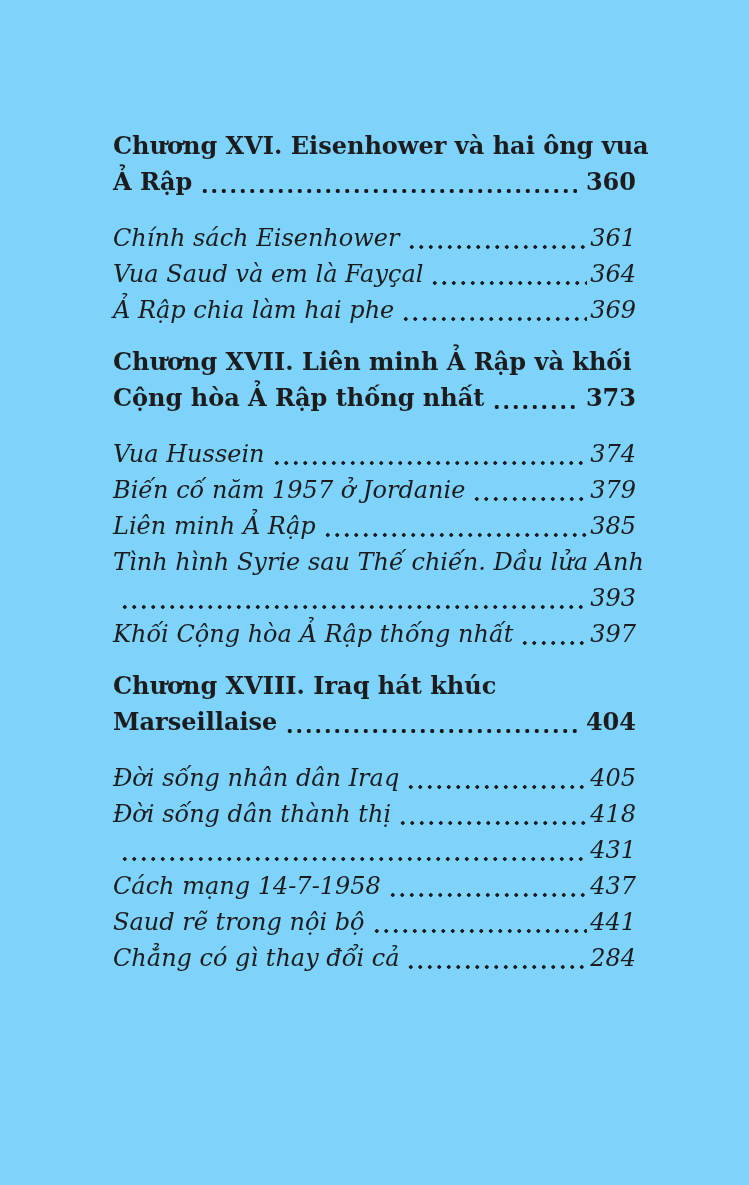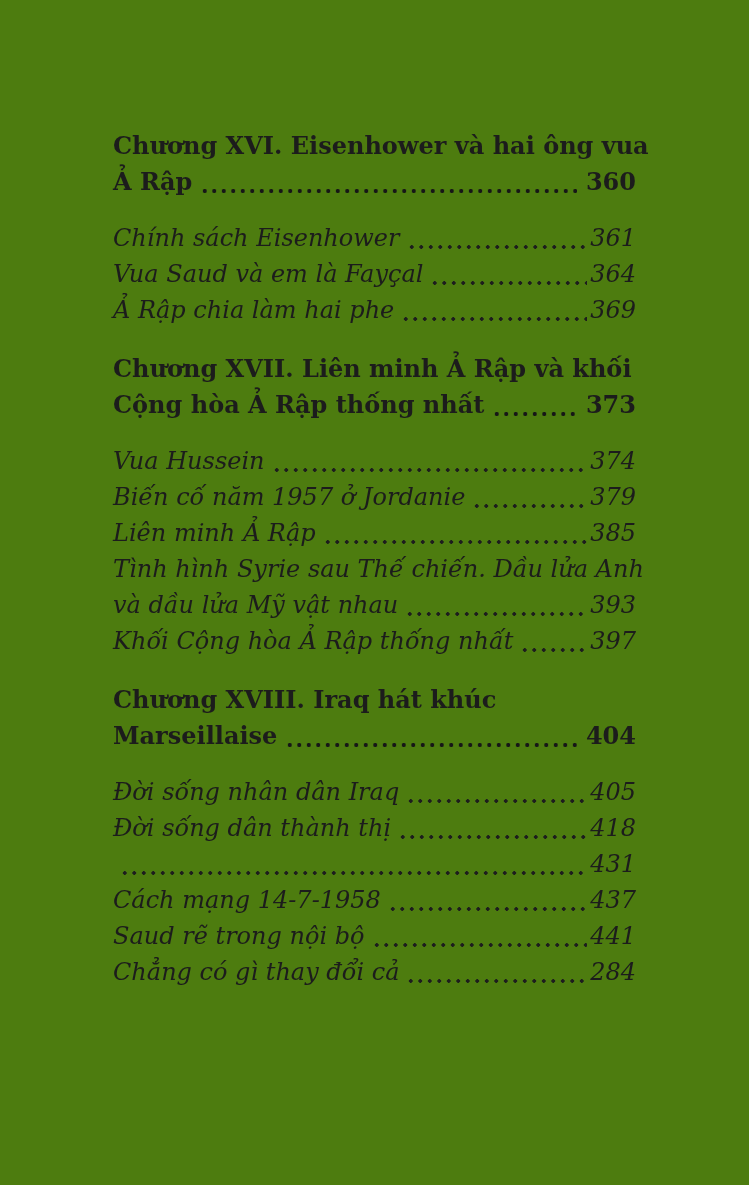--- a/index.html
+++ b/index.html
@@ -4,21 +4,21 @@
 <style>
   html, body {
     margin: 0;
     padding: 0;
     background: #ffffff;
   }
   .page {
     position: relative;
     width: 749px;
     height: 1185px;
-    background: #4d7c0f;
+    background: #7dd3fc;
     overflow: hidden;
     font-family: "DejaVu Serif", "Liberation Serif", serif;
     color: #1c1c1c;
   }
   .toc {
     position: absolute;
     left: 113px;
     top: 128px;
     width: 523px;
   }
@@ -51,21 +51,21 @@
     font-weight: bold;
   }
   .chapter .leader {
     margin: 0 9px 6px 8px;
     background-image: radial-gradient(circle, #161616 1.9px, rgba(0,0,0,0) 2.25px);
   }
   .entry {
     font-style: italic;
   }
   .toc-section:not(:first-child) .chapter {
-    margin-top: 23px;
+    margin-top: 16px;
   }
   .entry-list {
     margin-top: 20px;
   }
 </style>
 </head>
 <body>
 
 <div class="page">
   <div class="toc">
@@ -135,21 +135,20 @@
               <span class="toc-text">Liên minh Ả Rập</span>
               <span class="leader"></span>
               <span class="pagenum">385</span>
             </div>
           </div>
           <div class="toc-item entry">
             <div class="toc-line">
               <span class="toc-text">Tình hình Syrie sau Thế chiến. Dầu lửa Anh</span>
             </div>
             <div class="toc-line">
-              <span class="toc-text">và dầu lửa Mỹ vật nhau</span>
               <span class="leader"></span>
               <span class="pagenum">393</span>
             </div>
           </div>
           <div class="toc-item entry">
             <div class="toc-line">
               <span class="toc-text">Khối Cộng hòa Ả Rập thống nhất</span>
               <span class="leader"></span>
               <span class="pagenum">397</span>
             </div>

